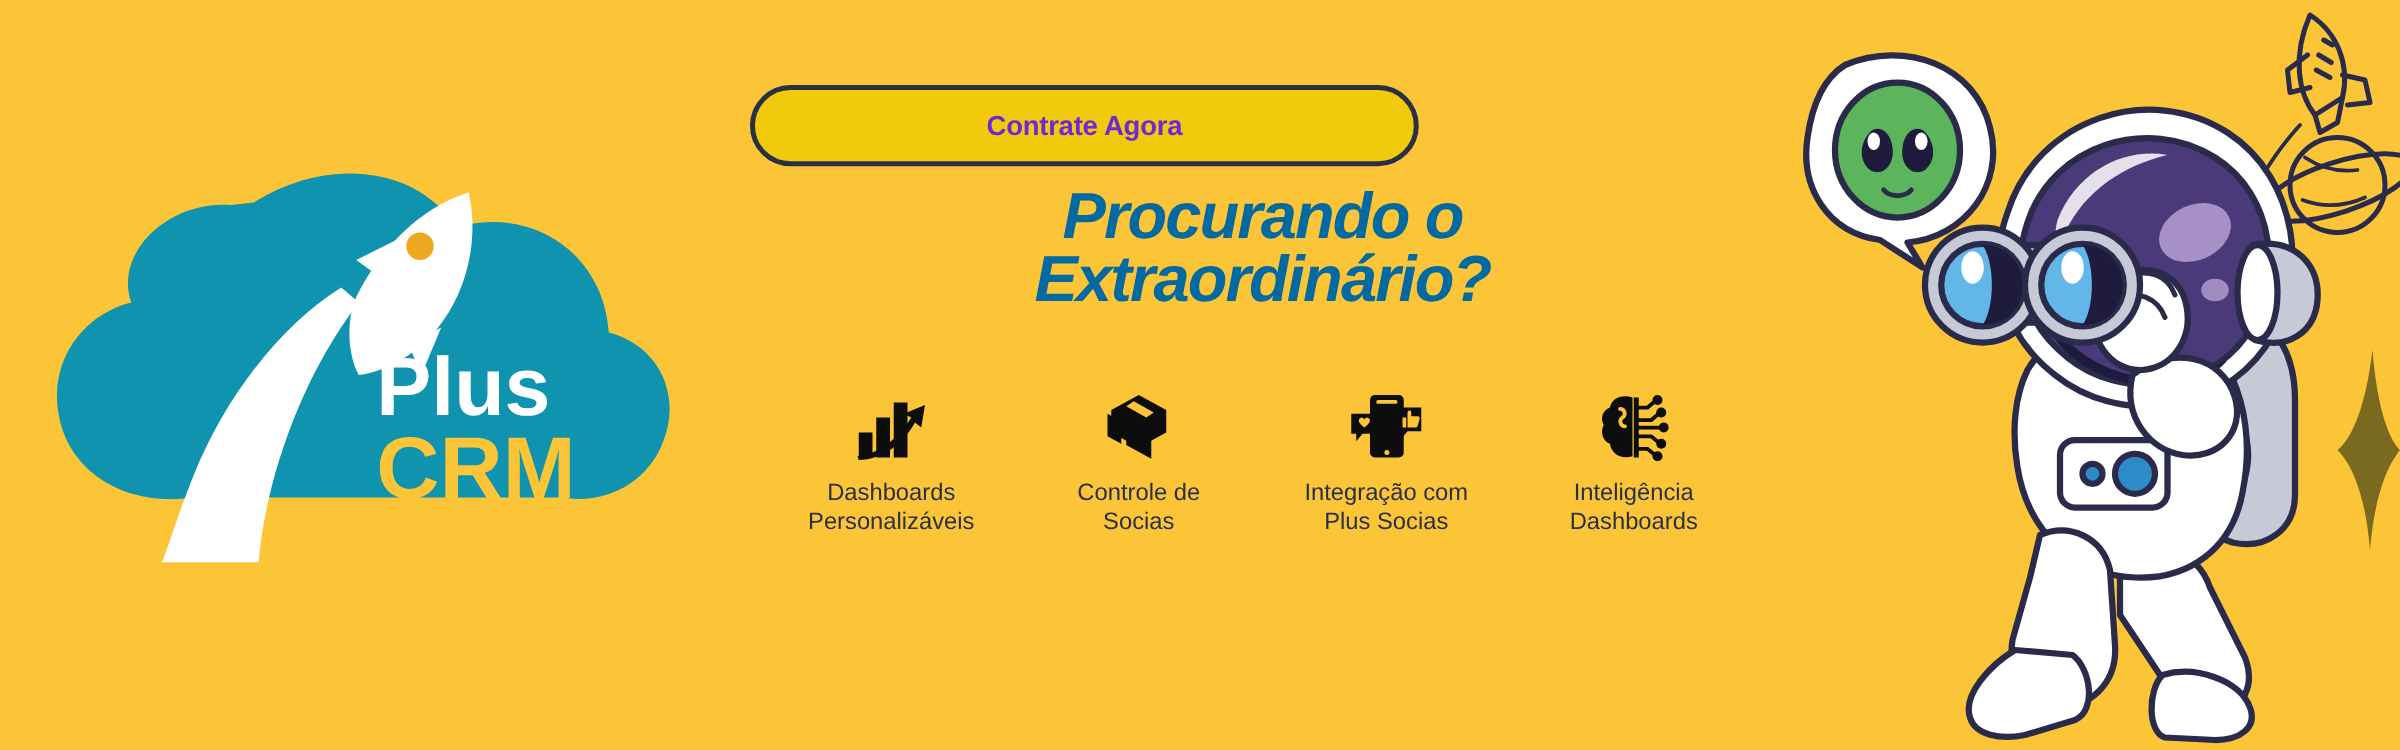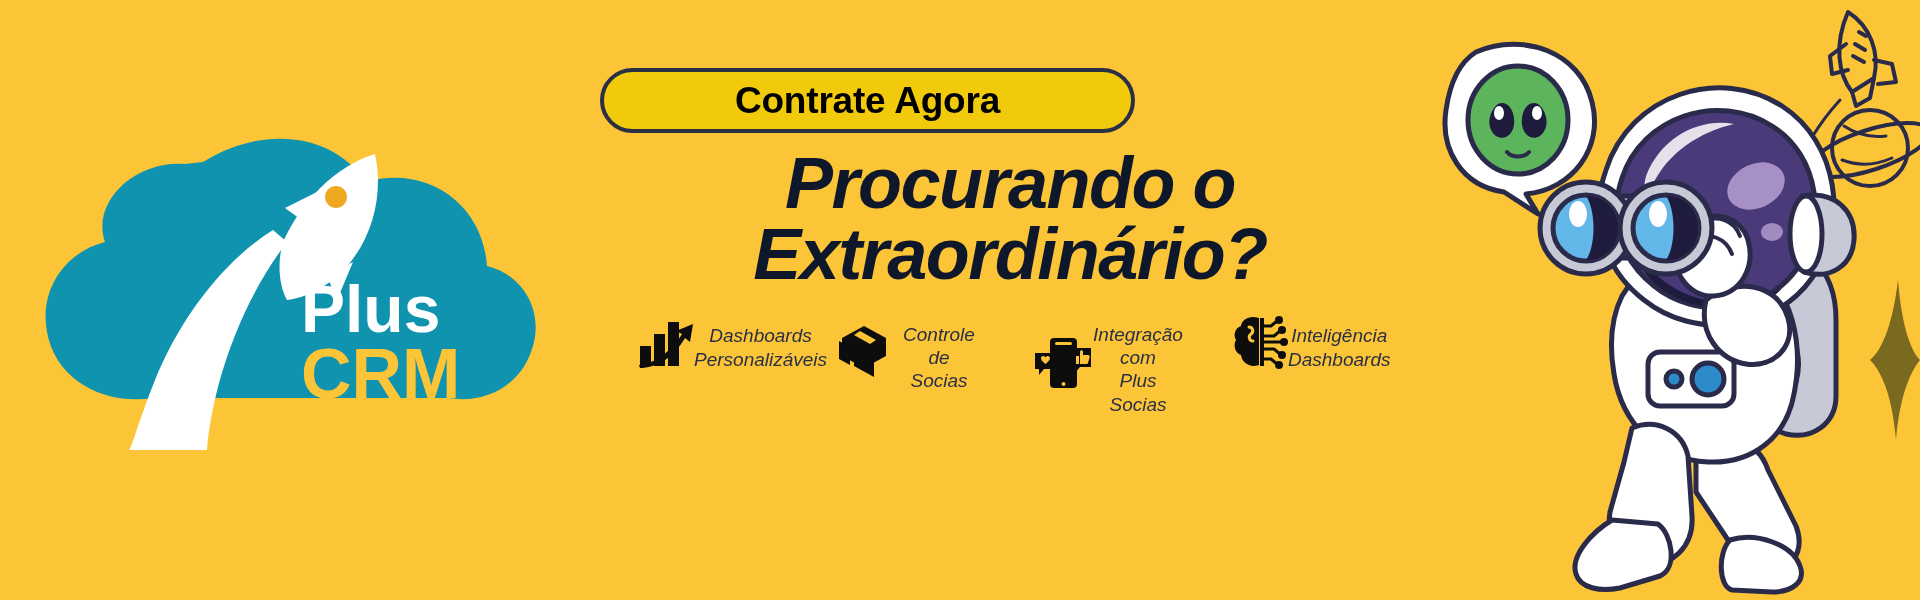--- a/index.html
+++ b/index.html
@@ -18,44 +18,44 @@
   
   .center { position:absolute; left:560px; top:0; width:900px; height:600px; }
 
   .cta-wrap { position:absolute; left:40px; top:68px; width:535px; }
   .cta-button {
     display:flex; align-items:center; justify-content:center;
     width:535px; height:65px;
     background:#F2CA0C;
     border:4px solid #2A3044;
     border-radius:40px;
-    color:#000000;
-    font-size:37px;
+    color:#6d28d9;
+    font-size:22px;
     font-weight:bold;
     letter-spacing:-0.2px;
     cursor:pointer;
   }
 
   .headline {
     position:absolute; left:0; top:148px; width:900px;
     text-align:center;
-    color:#0f172a;
-    font-size:72px;
+    color:#0369a1;
+    font-size:52px;
     line-height:0.98;
     font-weight:bold;
     font-style:italic;
     letter-spacing:-1.5px;
   }
   .headline .l2 { display:block; }
 
   .features {
     position:absolute; left:-60px; top:312px; width:1020px;
     display:flex; justify-content:center; align-items:flex-start; gap:48px;
   }
-  .feature { width:150px; display:flex; align-items:center;font-style:italic; }
+  .feature { width:150px; display:flex; flex-direction:column; align-items:center; }
   .feature .ficon { height:60px; display:flex; align-items:center; justify-content:center; }
   .feature .ficon svg { display:block; }
   .feature .flabel {
     margin-top:11px;
     text-align:center;
     color:#2A3044;
     font-size:19px;
     line-height:1.22;
     white-space:pre-line;
   }

